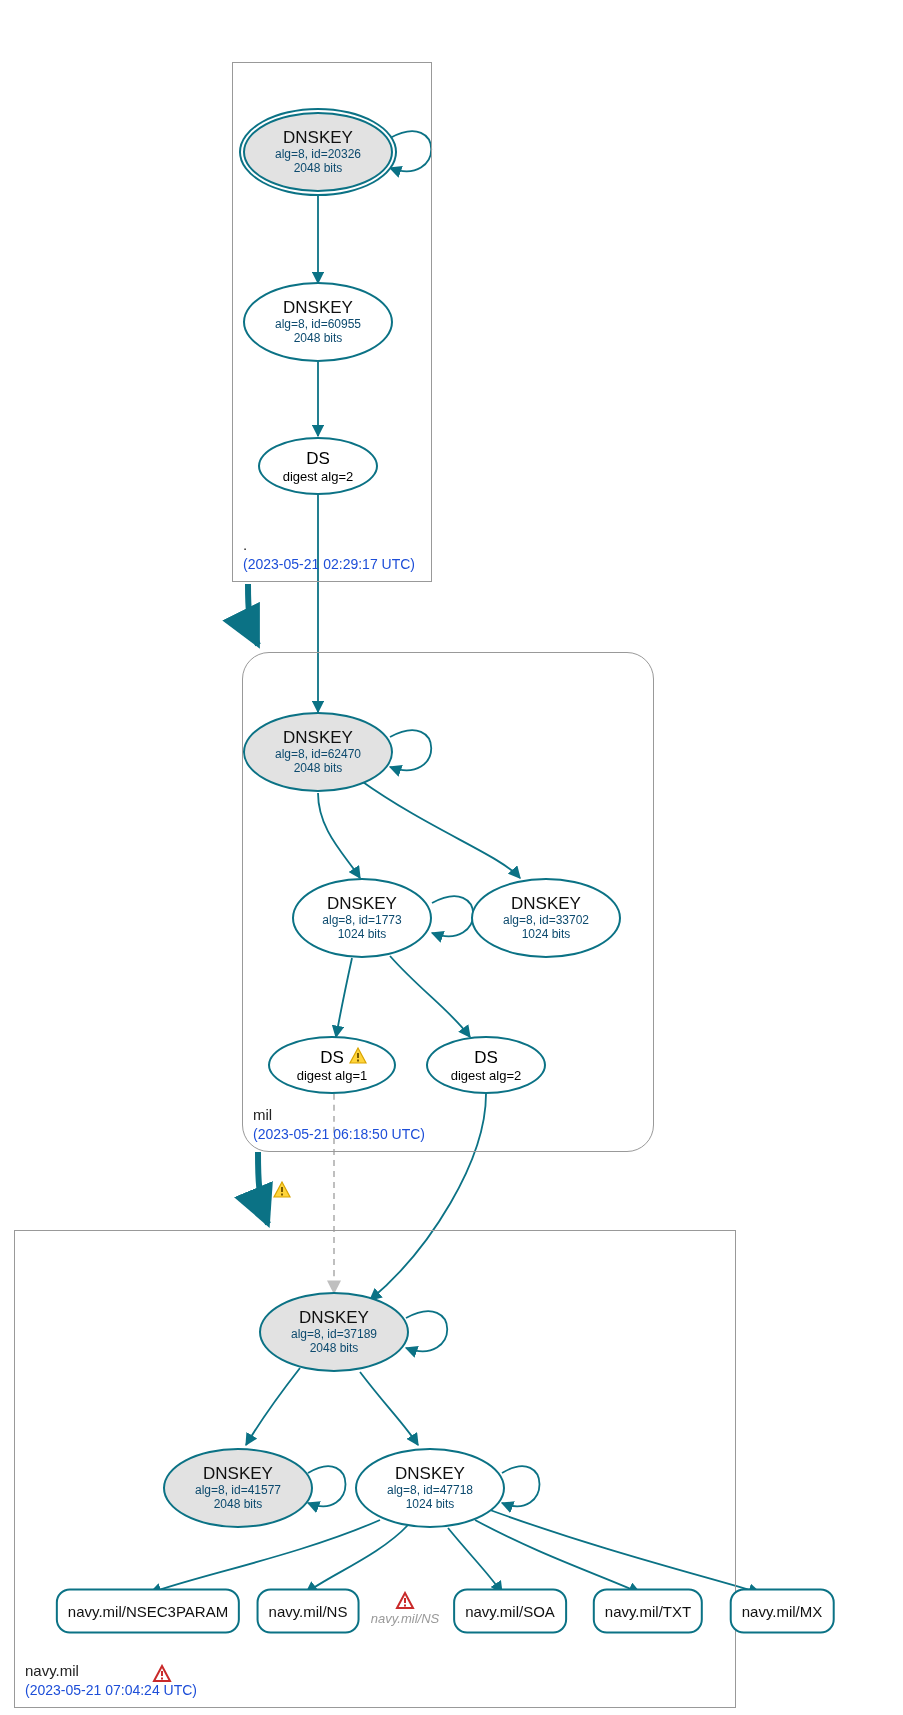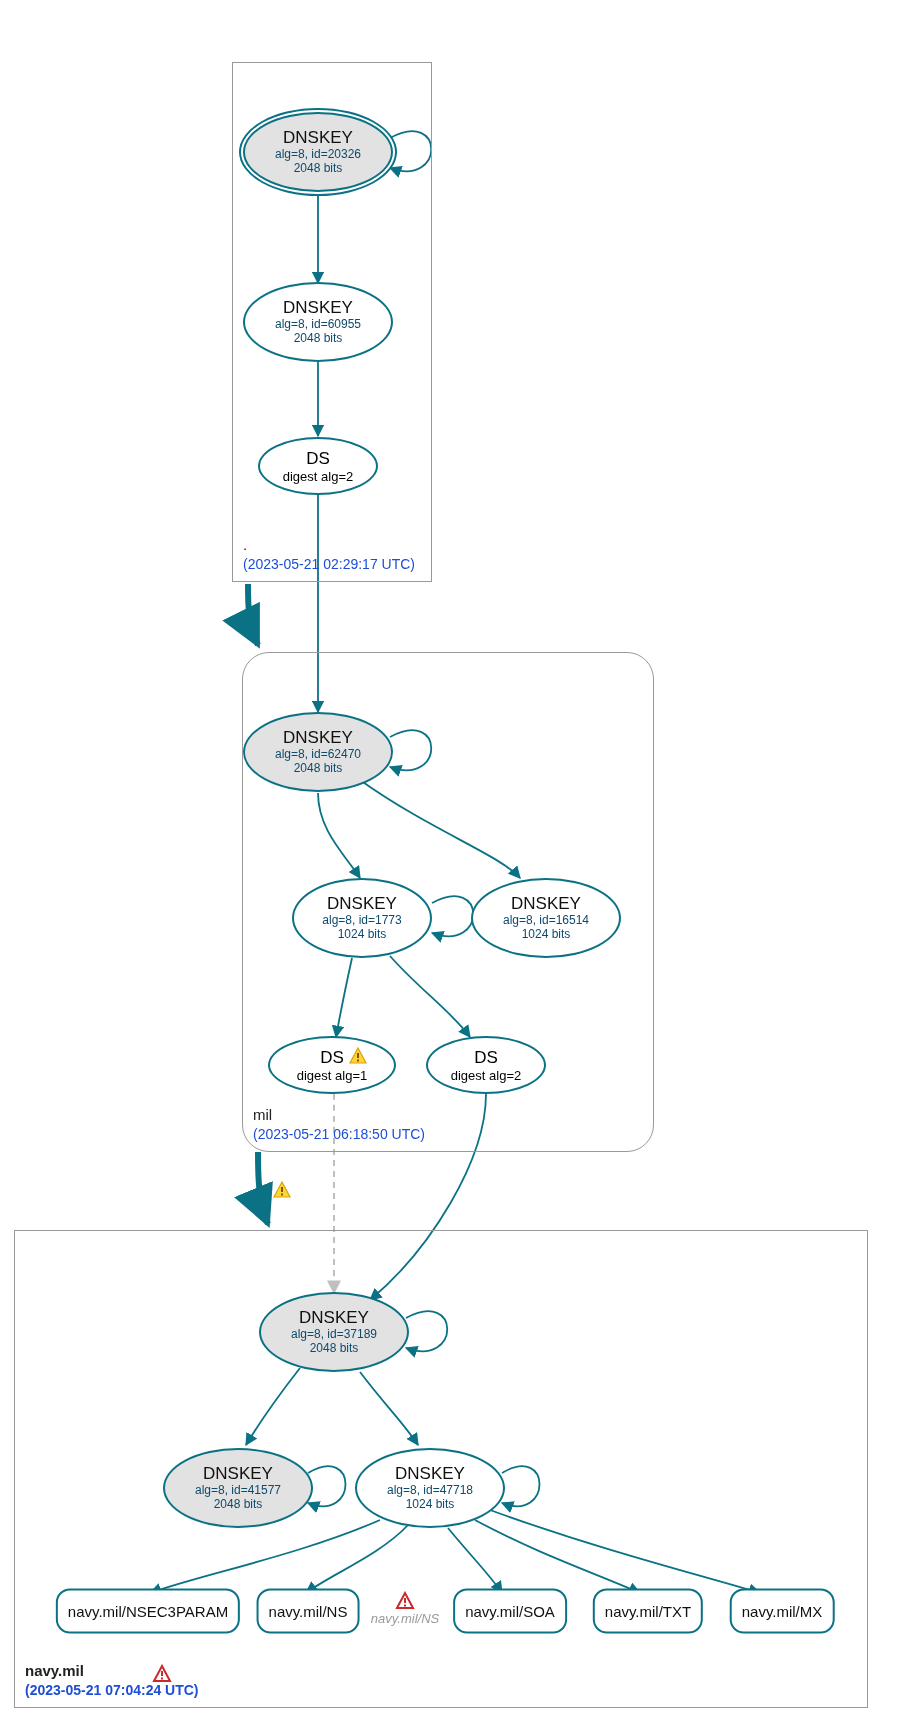--- a/index.html
+++ b/index.html
@@ -148,21 +148,21 @@
   </div>
 </div>
 
 <div class="zone" style="left:242px; top:652px; width:412px; height:500px;border-radius:27px;">
   <div class="zone-label">
     <div>mil</div>
     <div class="ts">(2023-05-21 06:18:50 UTC)</div>
   </div>
 </div>
 
-<div class="zone" style="left:14px; top:1230px; width:854px; height:478px;font-weight:bold;">
+<div class="zone" style="left:14px; top:1230px; width:722px; height:478px;">
   <div class="zone-label">
     <div>navy.mil</div>
     <div class="ts">(2023-05-21 07:04:24 UTC)</div>
   </div>
 </div>
 
 <div class="node shaded double" style="left:318px; top:152px; width:150px; height:80px;">
   <div class="title">DNSKEY</div>
   <div class="sub">alg=8, id=20326</div>
   <div class="sub">2048 bits</div>
@@ -186,21 +186,21 @@
 </div>
 
 <div class="node" style="left:362px; top:918px; width:140px; height:80px;">
   <div class="title">DNSKEY</div>
   <div class="sub">alg=8, id=1773</div>
   <div class="sub">1024 bits</div>
 </div>
 
 <div class="node" style="left:546px; top:918px; width:150px; height:80px;">
   <div class="title">DNSKEY</div>
-  <div class="sub">alg=8, id=16514</div>
+  <div class="sub">alg=8, id=33702</div>
   <div class="sub">1024 bits</div>
 </div>
 
 <div class="node" style="left:332px; top:1065px; width:128px; height:58px;">
   <div class="ds-title">
      <span>DS</span>
   </div>
   <div class="ds-sub">digest alg=1</div>
 </div>
 

